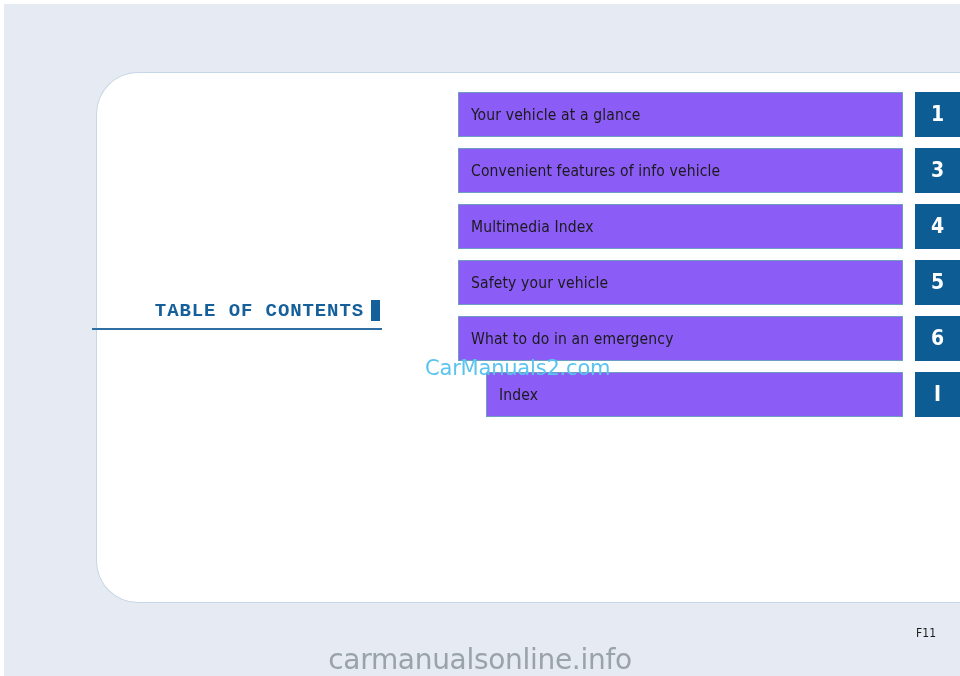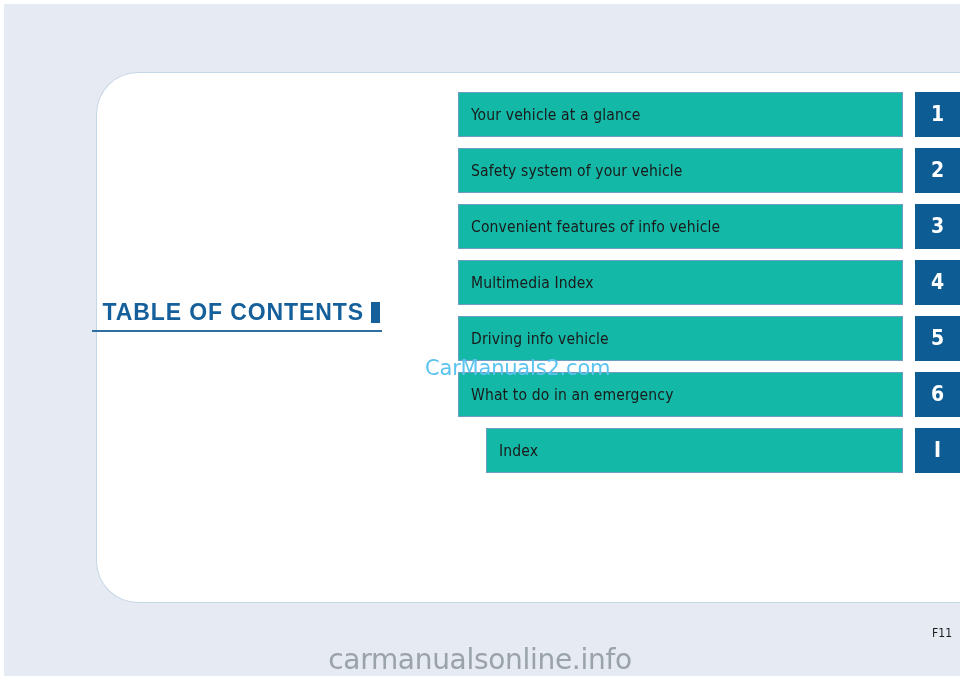--- a/index.html
+++ b/index.html
@@ -54,22 +54,22 @@
     width: 290px;
   }
   #toc-title-row {
     display: flex;
     align-items: flex-end;
     justify-content: flex-end;
     gap: 7px;
     padding-right: 2px;
   }
   #toc-title {
-    font-family: Liberation Sans, sans-serif;
-    font-size: 23px;
+    font-family: Liberation Mono, monospace;
+    font-size: 19px;
     font-weight: bold;
     letter-spacing: 0.9px;
     color: #15609b;
     white-space: nowrap;
     line-height: 1.05;
   }
   #toc-title-marker {
     width: 9px;
     height: 21px;
     background: #15609b;
@@ -94,21 +94,21 @@
     display: flex;
     align-items: stretch;
     height: 45px;
     margin-bottom: 11px;
   }
   .toc-row:last-child { margin-bottom: 12px; padding-left: 28px; }
 
   .toc-label-box {
     flex: 1 1 auto;
     border: 1px solid #6e9dc4;
-    background: #14b8a6;
+    background: #8b5cf6;
     display: flex;
     align-items: center;
     padding-left: 12px;
     box-sizing: border-box;
   }
   .toc-label {
     font-family: "DejaVu Sans Condensed", "DejaVu Sans", sans-serif;
     font-size: 15.5px;
     color: #1a1a1a;
     letter-spacing: 0.15px;
@@ -139,21 +139,21 @@
     top: 356px;
     font-family: "DejaVu Sans", sans-serif;
     font-size: 21px;
     color: #5bc3f0;
     letter-spacing: -0.2px;
     pointer-events: none;
     white-space: nowrap;
   }
   #page-number {
     position: absolute;
-    left: 16px;
+    left: 0;
     top: 626px;
     width: 936px;
     text-align: right;
     font-family: "DejaVu Sans Condensed", "DejaVu Sans", sans-serif;
     font-size: 12px;
     color: #1a1a1a;
   }
   #watermark-footer {
     position: absolute;
     left: 0;
@@ -188,28 +188,20 @@
 
     <div class="toc-row">
       <div class="toc-label-box">
         <span class="toc-label">Your vehicle at a glance</span>
       </div>
       <div class="toc-tab">
         <span class="toc-tab-number">1</span>
       </div>
     </div>
 
-    <div class="toc-row">
-      <div class="toc-label-box">
-        <span class="toc-label">Safety system of your vehicle</span>
-      </div>
-      <div class="toc-tab">
-        <span class="toc-tab-number">2</span>
-      </div>
-    </div>
 
     <div class="toc-row">
       <div class="toc-label-box">
         <span class="toc-label">Convenient features of info vehicle</span>
       </div>
       <div class="toc-tab">
         <span class="toc-tab-number">3</span>
       </div>
     </div>
 
@@ -217,21 +209,21 @@
       <div class="toc-label-box">
         <span class="toc-label">Multimedia Index</span>
       </div>
       <div class="toc-tab">
         <span class="toc-tab-number">4</span>
       </div>
     </div>
 
     <div class="toc-row">
       <div class="toc-label-box">
-        <span class="toc-label">Driving info vehicle</span>
+        <span class="toc-label">Safety your vehicle</span>
       </div>
       <div class="toc-tab">
         <span class="toc-tab-number">5</span>
       </div>
     </div>
 
     <div class="toc-row">
       <div class="toc-label-box">
         <span class="toc-label">What to do in an emergency</span>
       </div>

